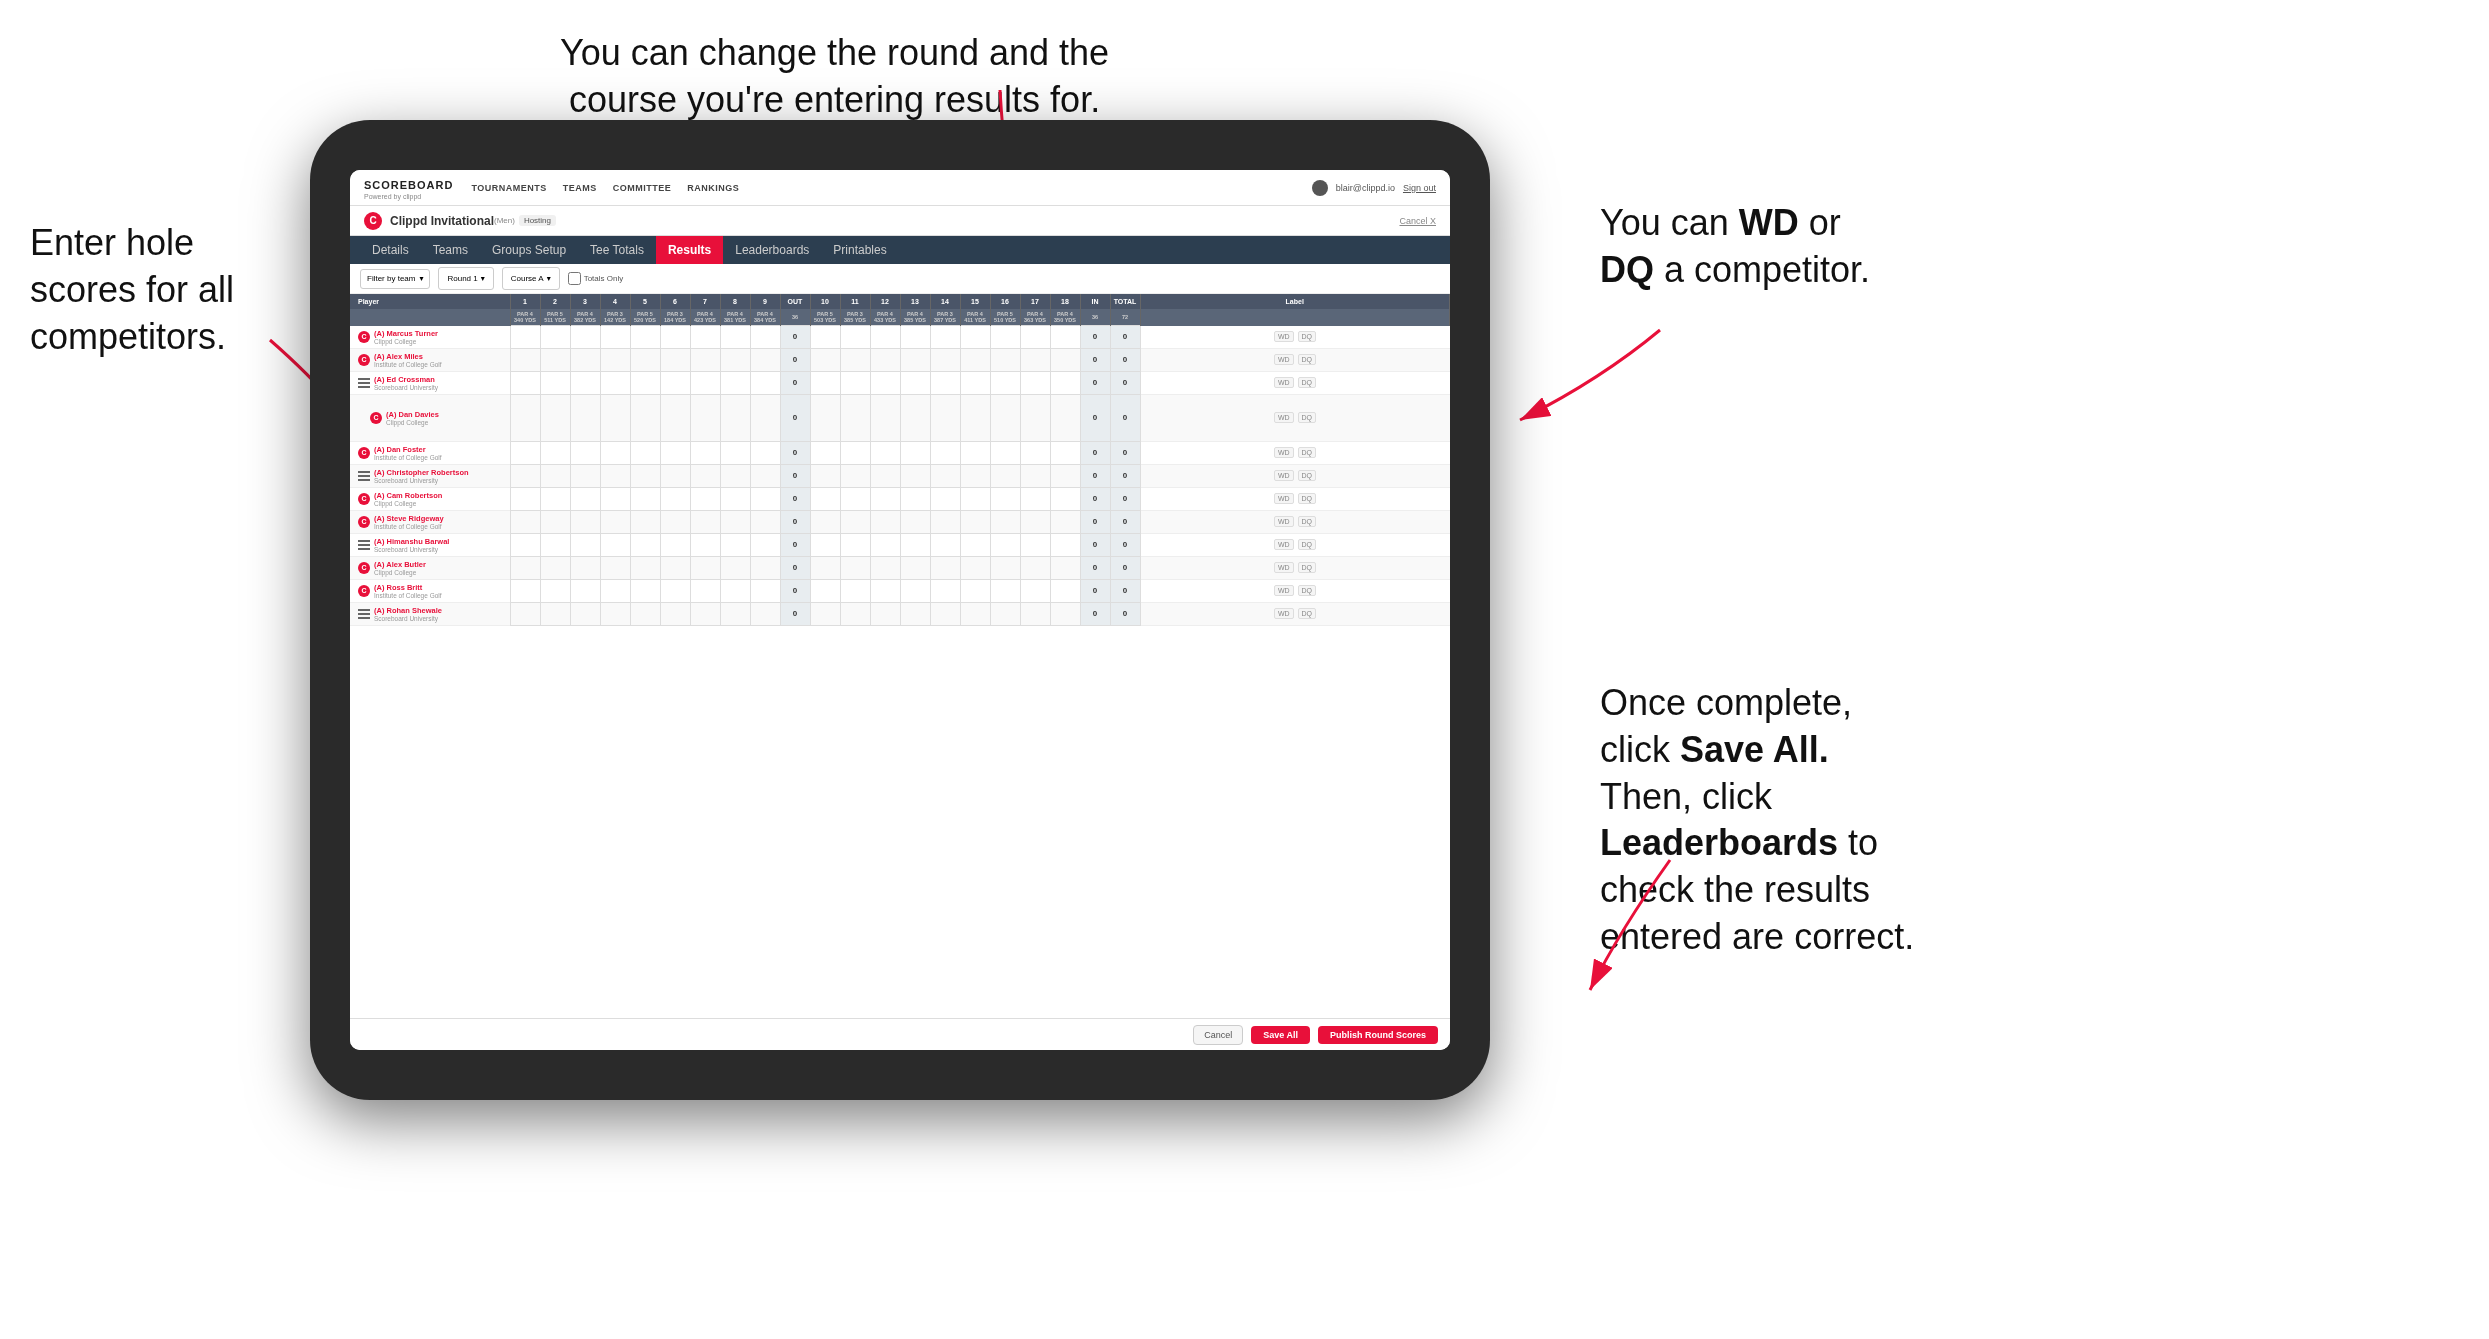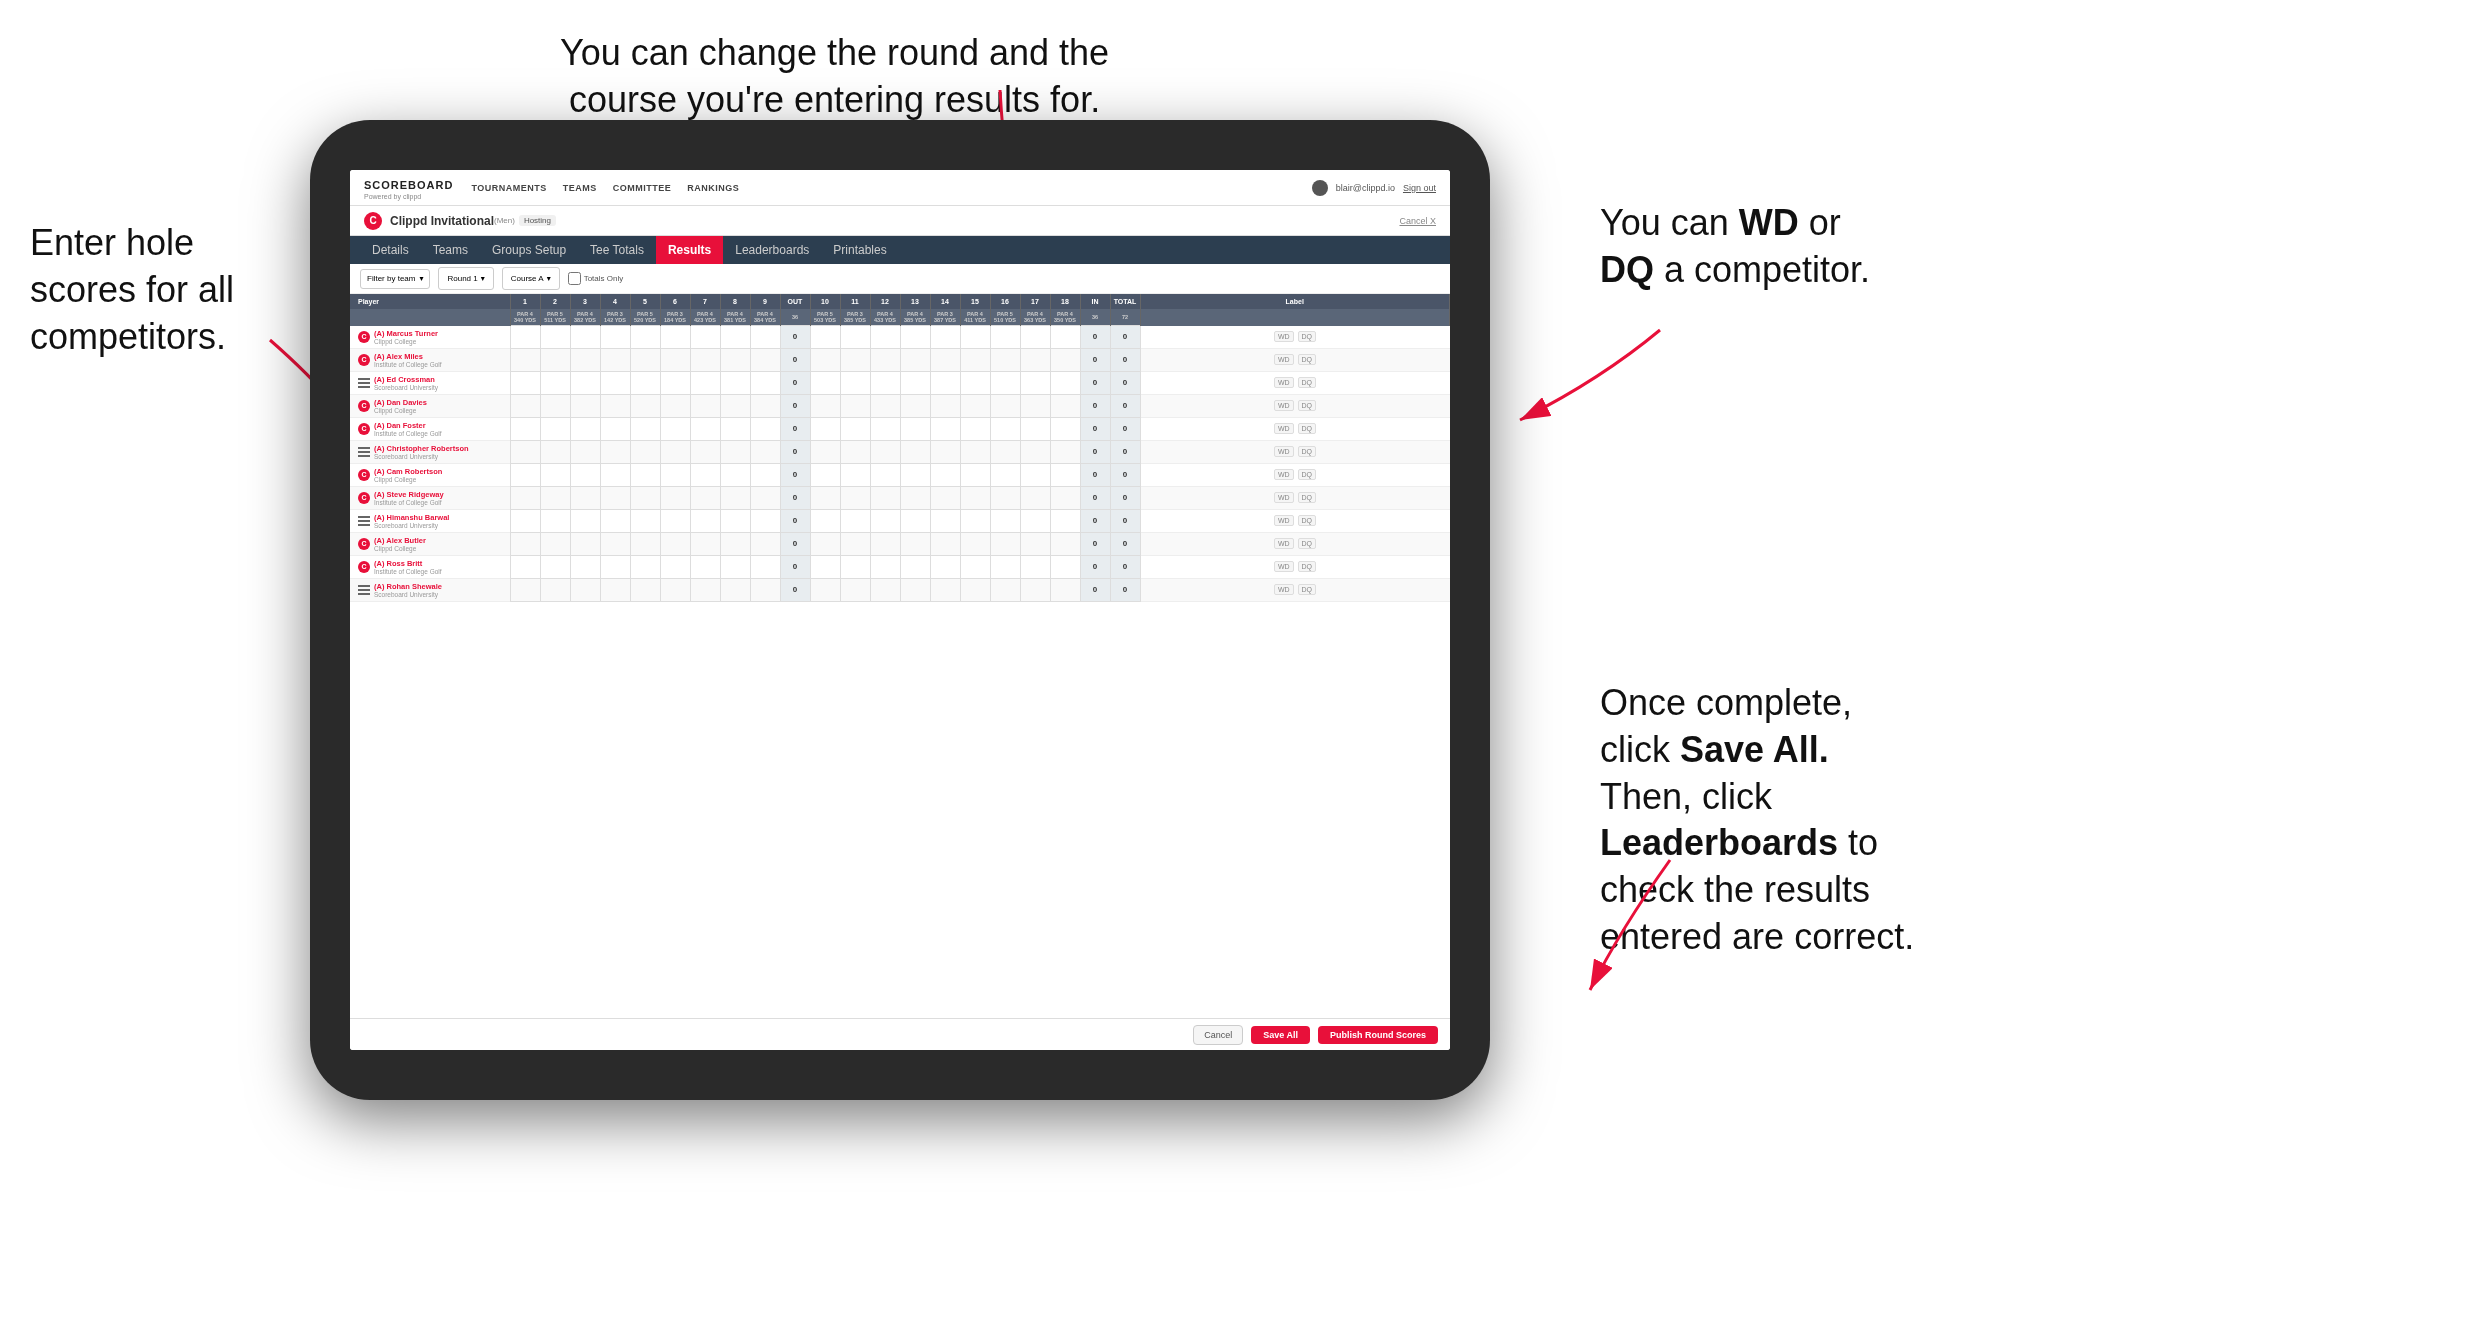--- a/index.html
+++ b/index.html
@@ -37,21 +37,21 @@
       box-shadow: 0 20px 60px rgba(0,0,0,0.5);
       display: flex;
       align-items: center;
       justify-content: center;
     }
 
     .tablet-screen {
       width: 1100px;
       height: 880px;
       background: #ffffff;
-      border-radius: 3px;
+      border-radius: 10px;
       overflow: hidden;
       display: flex;
       flex-direction: column;
     }
 
     
     .top-nav {
       background: #ffffff;
       border-bottom: 1px solid #ddd;
       display: flex;
@@ -716,21 +716,21 @@
               <td class="score-cell" contenteditable="true" style=""></td>
               <td class="score-cell" contenteditable="true" style=""></td>
               <td class="score-cell out-in-cell">0</td>
               <td class="score-cell out-in-cell">0</td>
               <td class="action-cell">
       <button class="wd-btn">WD</button>
       <button class="dq-btn">DQ</button>
     </td>
             </tr>
             <tr>
-              <td style="padding: 0px; min-width: 160px;">
+              <td style="padding: 12px; min-width: 160px;">
                 <div class="player-cell">
                   <div class="player-icon red">C</div>
       <div class="player-info">
         <span class="player-name">(A) Dan Davies</span>
         <span class="player-school">Clippd College</span>
       </div>
     </div>
               </td>
               <td class="score-cell" contenteditable="true" style=""></td>
               <td class="score-cell" contenteditable="true" style=""></td>

